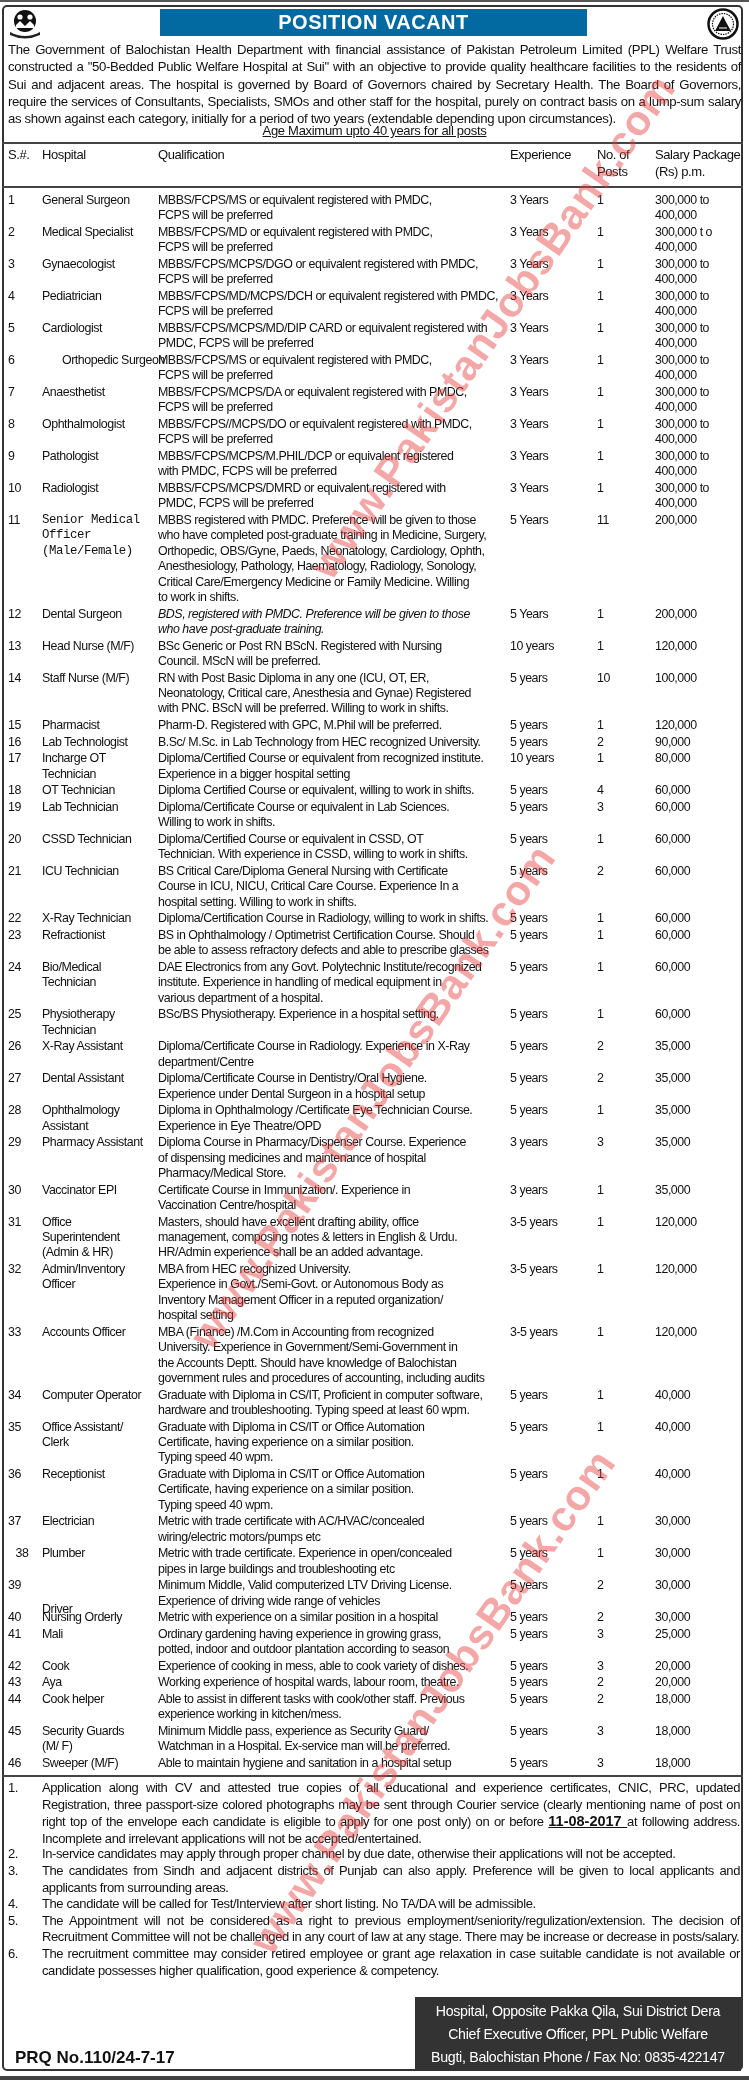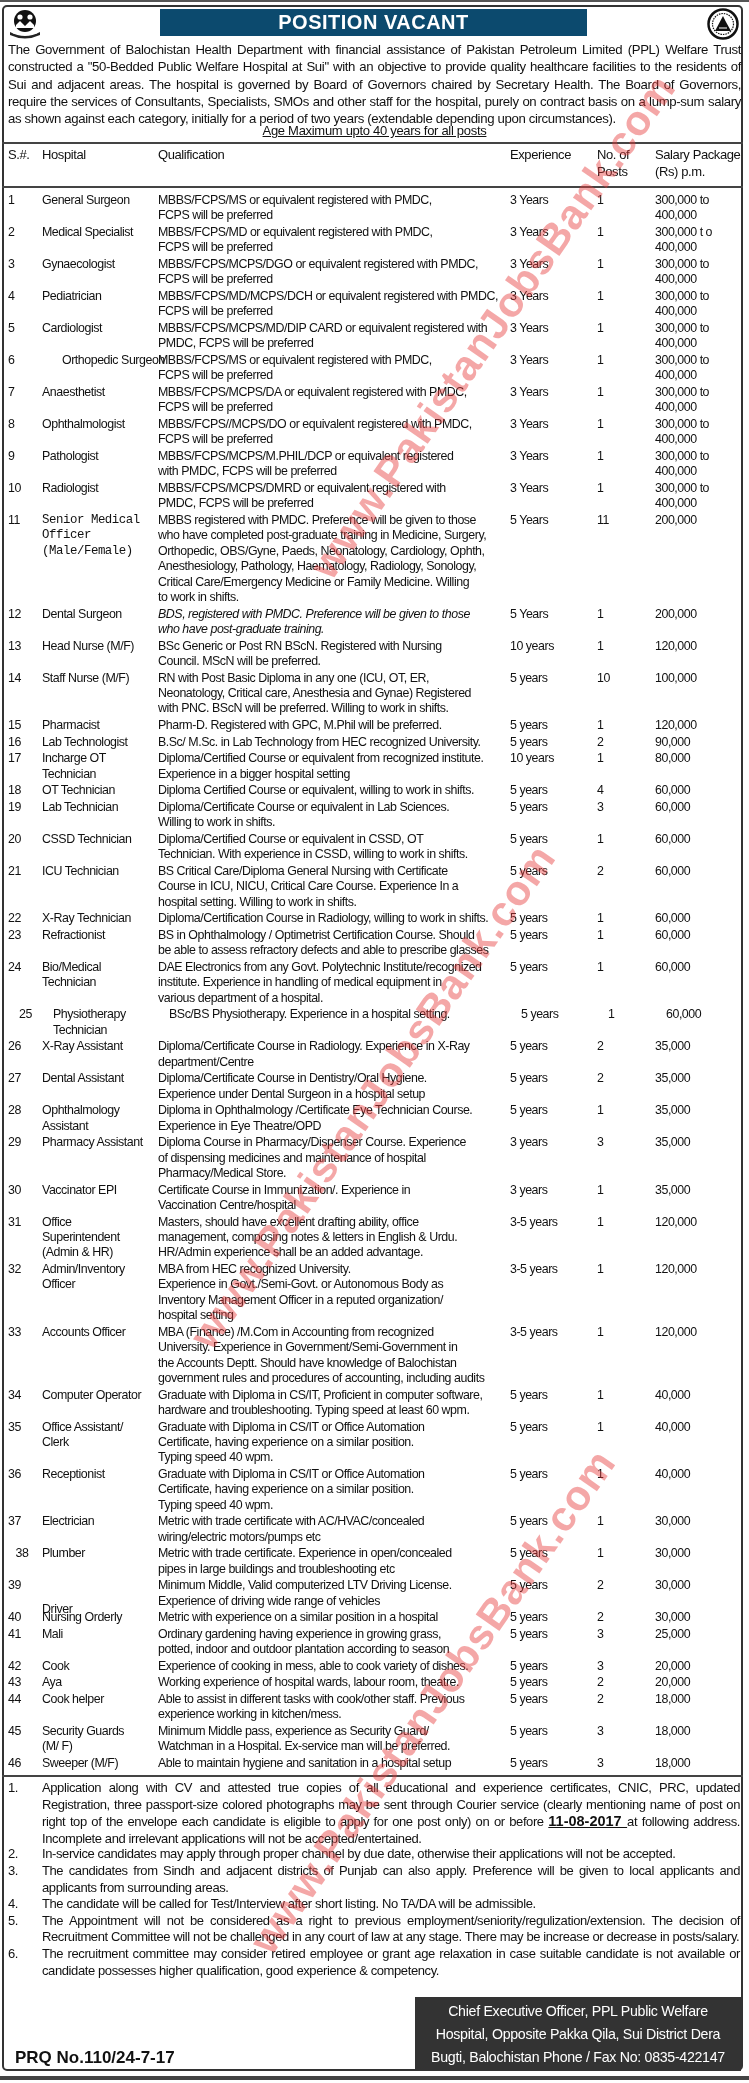--- a/index.html
+++ b/index.html
@@ -6,21 +6,21 @@
   body { width: 749px; height: 2083px; overflow: hidden; position: relative;
          font-family: "Liberation Sans", "DejaVu Sans", sans-serif; color: #111; }
   .frame { position: absolute; left: 2px; top: 5px; width: 741px; height: 2066px;
            border: 2px solid #333; border-radius: 5px; box-sizing: border-box; }
   .topline { position: absolute; left: 0; top: 0; width: 749px; height: 2px; background: #555; }
   .botline { position: absolute; left: 0; top: 2076px; width: 749px; height: 4px; background: #444; }
   .logo { position: absolute; top: 8px; width: 34px; height: 32px; }
   .logo-left { left: 8px; }
   .logo-right { left: 706px; }
   .title-bar { position: absolute; left: 160px; top: 9px; width: 427px; height: 27px;
-               background: #0c4a6e; color: #fff; font-weight: bold; font-size: 20px;
+               background: #0369a1; color: #fff; font-weight: bold; font-size: 20px;
                text-align: center; line-height: 27px; letter-spacing: 0.5px; }
   .intro { position: absolute; left: 8px; top: 41px; width: 733px; font-size: 13.2px;
            line-height: 17.3px; text-align: justify; font-stretch: condensed; letter-spacing: -0.35px; }
   .age { position: absolute; left: 0; top: 123px; width: 749px; text-align: center;
          font-size: 13px; text-decoration: underline; letter-spacing: -0.3px; }
   .hline { position: absolute; left: 2px; width: 741px; height: 2px; background: #444; }
   .th { position: absolute; top: 146px; font-size: 13px; line-height: 17px; letter-spacing: -0.4px; }
   .rows { position: absolute; left: 0; top: 193px; width: 749px; }
   .row { position: relative; font-size: 12.4px; line-height: 15.4px; letter-spacing: -0.45px; }
   .row > span { position: absolute; top: 0; display: block; }
@@ -314,21 +314,21 @@
       <span class="c-sn" style="white-space: pre-line;">24</span>
       <span class="c-pos" style="white-space: pre-line;">Bio/Medical
 Technician</span>
       <span class="c-qual" style="white-space: pre-line;">DAE Electronics from any Govt. Polytechnic Institute/recognized
 institute. Experience in handling of medical equipment in
 various department of a hospital.</span>
       <span class="c-exp" style="white-space: pre-line;">5 years</span>
       <span class="c-posts" style="white-space: pre-line;">1</span>
       <span class="c-sal" style="white-space: pre-line;">60,000</span>
     </div>
-    <div class="row" style="height: 32px; margin-left: 11px;">
+    <div class="row" style="height: 32px;">
       <span class="c-sn" style="white-space: pre-line;">25</span>
       <span class="c-pos" style="white-space: pre-line;">Physiotherapy
 Technician</span>
       <span class="c-qual" style="white-space: pre-line;">BSc/BS Physiotherapy. Experience in a hospital setting.</span>
       <span class="c-exp" style="white-space: pre-line;">5 years</span>
       <span class="c-posts" style="white-space: pre-line;">1</span>
       <span class="c-sal" style="white-space: pre-line;">60,000</span>
     </div>
     <div class="row" style="height: 32px;">
       <span class="c-sn" style="white-space: pre-line;">26</span>
@@ -554,22 +554,22 @@
       <span class="num">5.</span>
       <span class="txt"><span>The Appointment will not be considered as a right to previous employment/seniority/regulization/extension. The decision of Recruitment Committee will not be challenged in any court of law at any stage. There may be increase or decrease in posts/salary.</span></span>
     </div>
     <div class="note" style="height: 33.2px;">
       <span class="num">6.</span>
       <span class="txt"><span>The recruitment committee may consider retired employee or grant age relaxation in case suitable candidate is not available or candidate possesses higher qualification, good experience &amp; competency.</span></span>
     </div>
   </div>
 
 <div class="address">
+  <div>Hospital, Opposite Pakka Qila, Sui District Dera</div>
   <div>Chief Executive Officer, PPL Public Welfare</div>
-  <div>Hospital, Opposite Pakka Qila, Sui District Dera</div>
   <div>Bugti, Balochistan Phone / Fax No:  0835-422147</div>
 </div>
 
 <div class="prq">PRQ No.110/24-7-17</div>
 <div class="botline"></div>
 
 <div class="watermark" style="left:300px;top:560px">www.PakistanJobsBank.com</div>
 <div class="watermark" style="left:180px;top:1330px">www.PakistanJobsBank.com</div>
 <div class="watermark" style="left:240px;top:1935px">www.PakistanJobsBank.com</div>
 

